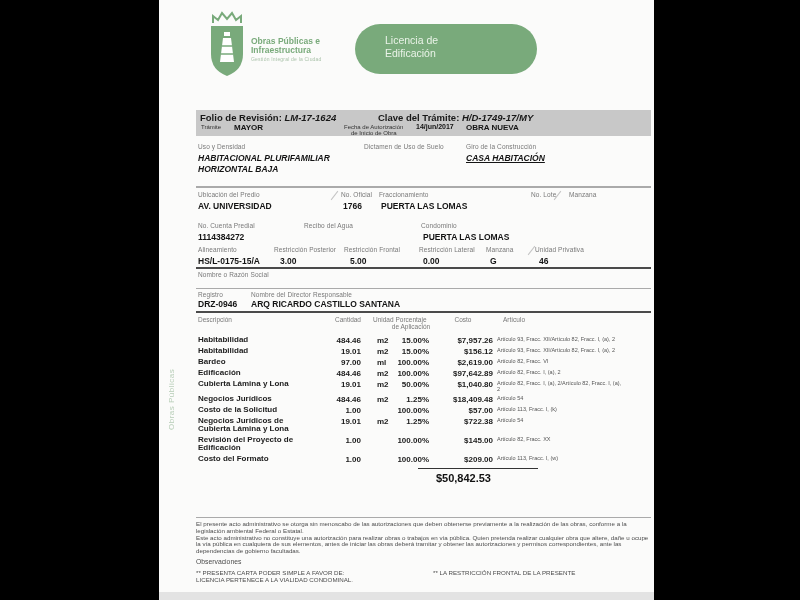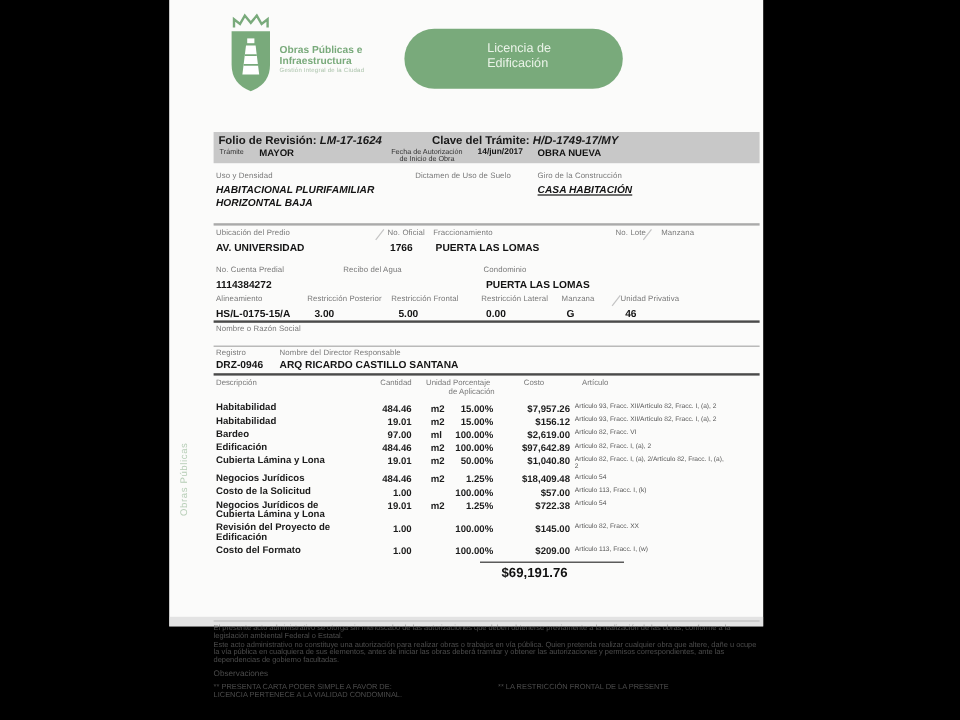--- a/index.html
+++ b/index.html
@@ -2,37 +2,37 @@
 <html><head>
 <meta charset="utf-8">
 <style>
   html,body { margin:0; padding:0; }
   body {
     width:800px; height:600px; overflow:hidden; background:#000;
     font-family:"Liberation Sans", sans-serif; position:relative;
     -webkit-font-smoothing:antialiased;
   }
   .page {
-    position:absolute; left:141px; top:0; width:495px; height:522px;
+    position:absolute; left:159px; top:0; width:495px; height:600px;
     background:#fbfbfa; color:#1c1c1c;
   }
   .abs { position:absolute; }
   .label { font-size:6.5px; color:#787878; letter-spacing:.1px; }
   .val   { font-size:8.5px; font-weight:bold; color:#141414; }
   .val-it{ font-style:italic; }
   .hr    { position:absolute; height:1px; background:#aaa; }
   .hr-dark { position:absolute; height:2px; background:#4a4a4a; }
 
   
   .dept-text { line-height:9px; font-size:8.5px; font-weight:bold; color:#79aa7b; }
   .dept-sub  { font-size:5px; font-weight:normal; color:#abc3ab; letter-spacing:.2px; }
   .pill {
     position:absolute; background:#79aa7b; border-radius:28px;
   }
-  .pill-license-text { position:absolute; left:30px; top:10px; font-size:10.5px; line-height:13px; color:#eaf3e8;margin-left:39px; }
+  .pill-license-text { position:absolute; left:30px; top:10px; font-size:10.5px; line-height:13px; color:#eaf3e8; }
   .city-word { position:absolute; left:48px; top:20px; font-size:11.5px; font-weight:bold; color:#fff; letter-spacing:.3px; }
   .unit-title { position:absolute; right:30px; top:89px; font-size:9.5px; font-weight:bold; color:#222; }
 
   .side-label {
     position:absolute; left:8px; top:305px; height:125px;
     writing-mode:vertical-rl; transform:rotate(180deg);
     font-size:8px; color:#b7ceb7; letter-spacing:.5px;
   }
 
   
@@ -263,21 +263,21 @@
           <div class="c-desc">Costo del Formato</div>
           <div class="c-cant">1.00</div>
           <div class="c-uni"></div>
           <div class="c-pct">100.00%</div>
           <div class="c-costo">$209.00</div>
           <div class="c-art">Artículo 113, Fracc. I, (w)</div>
         </div>
       </div>
 
     <div class="total-rule"></div>
-    <div class="total-amt">$69,191.76</div>
+    <div class="total-amt">$50,842.53</div>
   </div>
 
   <div class="hr" style="left:37px; top:517px; width:455px;"></div>
   <div class="foot">
     <div class="legal">El presente acto administrativo se otorga sin menoscabo de las autorizaciones que deben obtenerse previamente a la realización de las obras, conforme a la legislación ambiental Federal o Estatal.</div>
     <div class="legal">Este acto administrativo no constituye una autorización para realizar obras o trabajos en vía pública. Quien pretenda realizar cualquier obra que altere, dañe u ocupe la vía pública en cualquiera de sus elementos, antes de iniciar las obras deberá tramitar y obtener las autorizaciones y permisos correspondientes, ante las dependencias de gobierno facultadas.</div>
     <div class="obs-label">Observaciones</div>
     <div class="obs-row">
       <div class="obs obs-left">
         <div>** PRESENTA CARTA PODER SIMPLE A FAVOR DE:</div>

